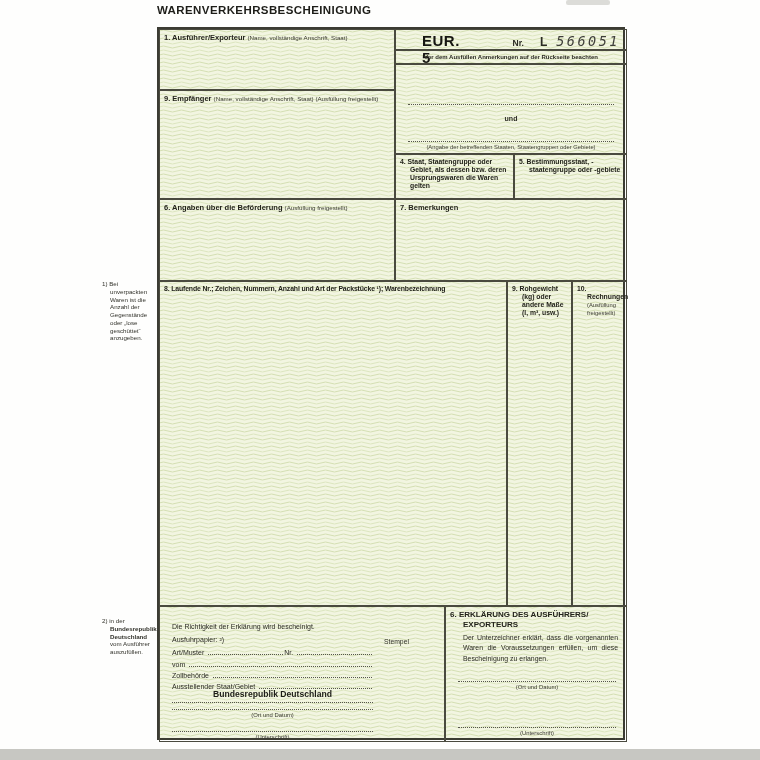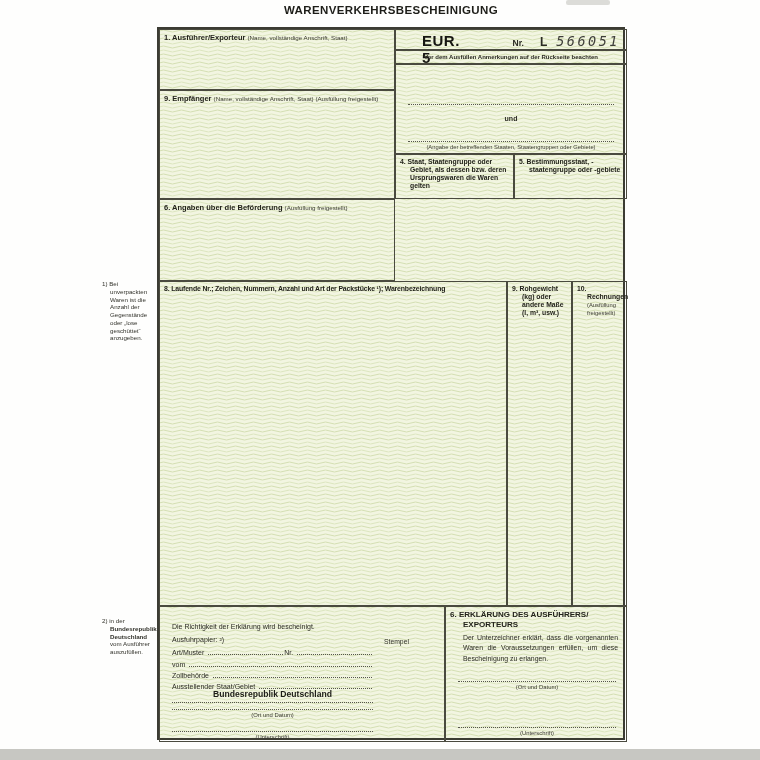--- a/index.html
+++ b/index.html
@@ -6,21 +6,21 @@
   html,body { width:760px; height:760px; }
   body {
     font-family:"Liberation Sans", sans-serif;
     background:#fefefd;
     position:relative;
     overflow:hidden;
     color:#2b2b24;
   }
   .page-title {
     position:absolute; left:157px; top:4px; width:468px;
-    text-align:center; font-weight:bold; font-size:11.5px; letter-spacing:.4px;
+    text-align:left; font-weight:bold; font-size:11.5px; letter-spacing:.4px;
     color:#1d1d18;
   }
   .form {
     position:absolute; left:157px; top:27px; width:468px; height:713px;
     border:2px solid #3c3c33;
   }
   .guilloche { position:absolute; left:0; top:0; width:100%; height:100%; z-index:0; }
   .cell {
     position:absolute; border:1px solid #4a4a3f; z-index:1; background:transparent;
   }
@@ -114,20 +114,23 @@
   <div class="cell" style="left:355px;top:125px;width:113px;height:45px">
     <div class="lbl small-lbl hang">5. Bestimmungsstaat, -staatengruppe oder -gebiete</div>
   </div>
 
   <div class="cell" style="left:0;top:170px;width:236px;height:82px">
     <div class="lbl">
       <span>6. Angaben über die Beförderung</span> <span class="hint">(Ausfüllung freigestellt)</span>
     </div>
   </div>
 
+  <div class="cell" style="left:236px;top:170px;width:232px;height:82px">
+    <div class="lbl">7. Bemerkungen</div>
+  </div>
 
   <div class="cell" style="left:0;top:252px;width:348px;height:325px">
     <div class="lbl" style="font-size:6.9px;letter-spacing:-0.15px">8. Laufende Nr.; Zeichen, Nummern, Anzahl und Art der Packstücke ¹); Warenbezeichnung</div>
   </div>
 
   <div class="cell" style="left:348px;top:252px;width:65px;height:325px">
     <div class="lbl small-lbl hang">9. Rohgewicht (kg) oder andere Maße (l, m³, usw.)</div>
   </div>
 
   <div class="cell" style="left:413px;top:252px;width:55px;height:325px">

